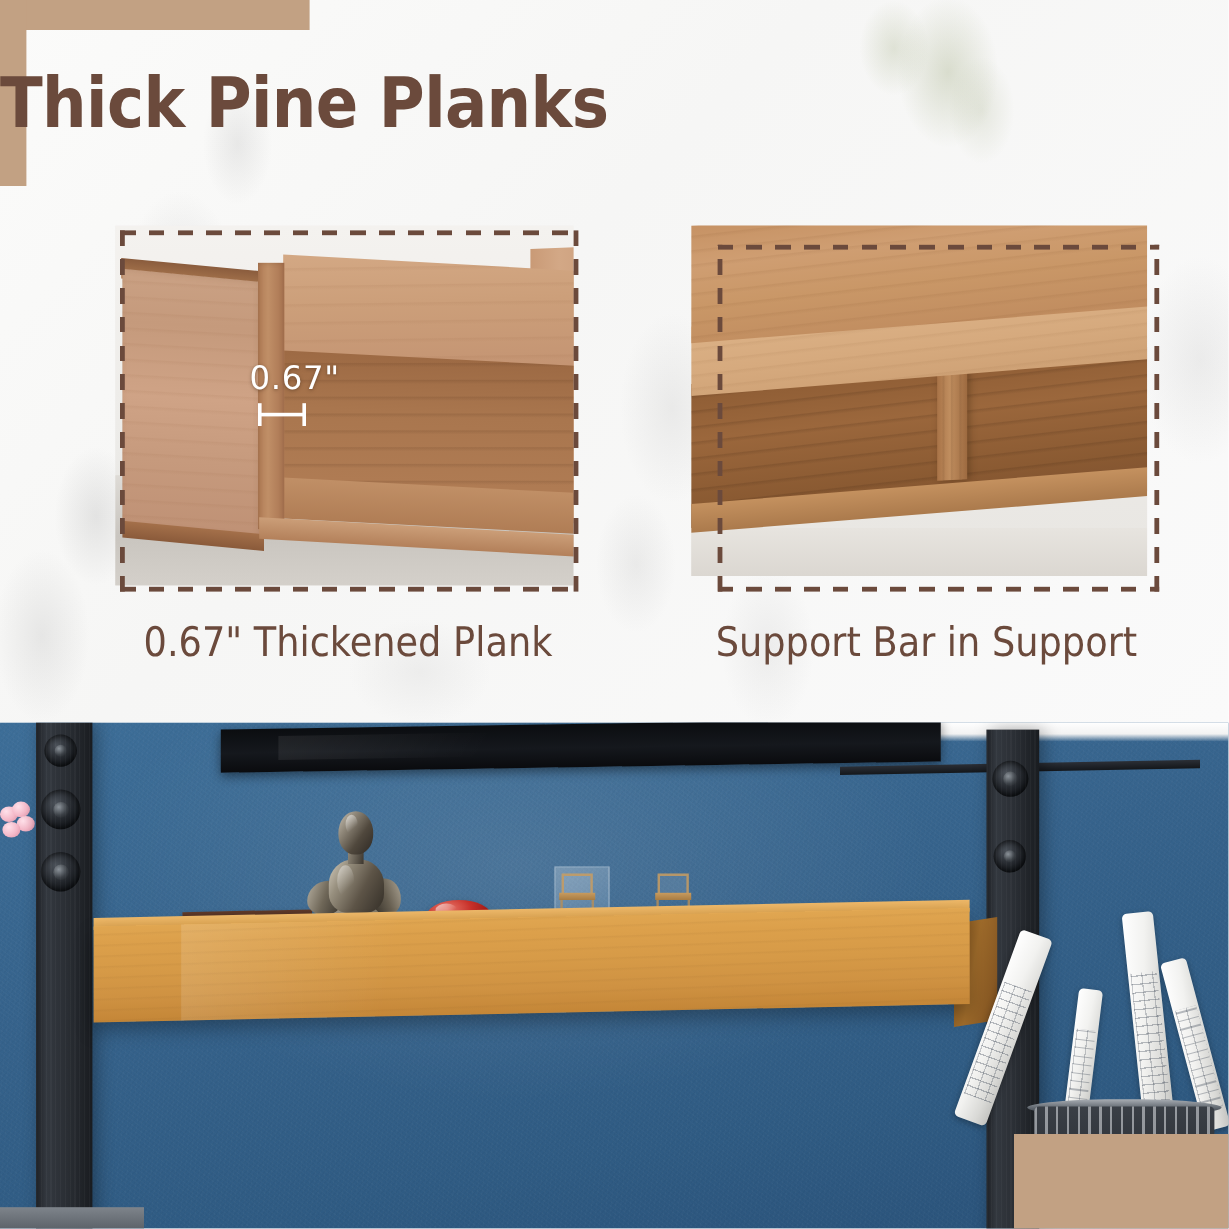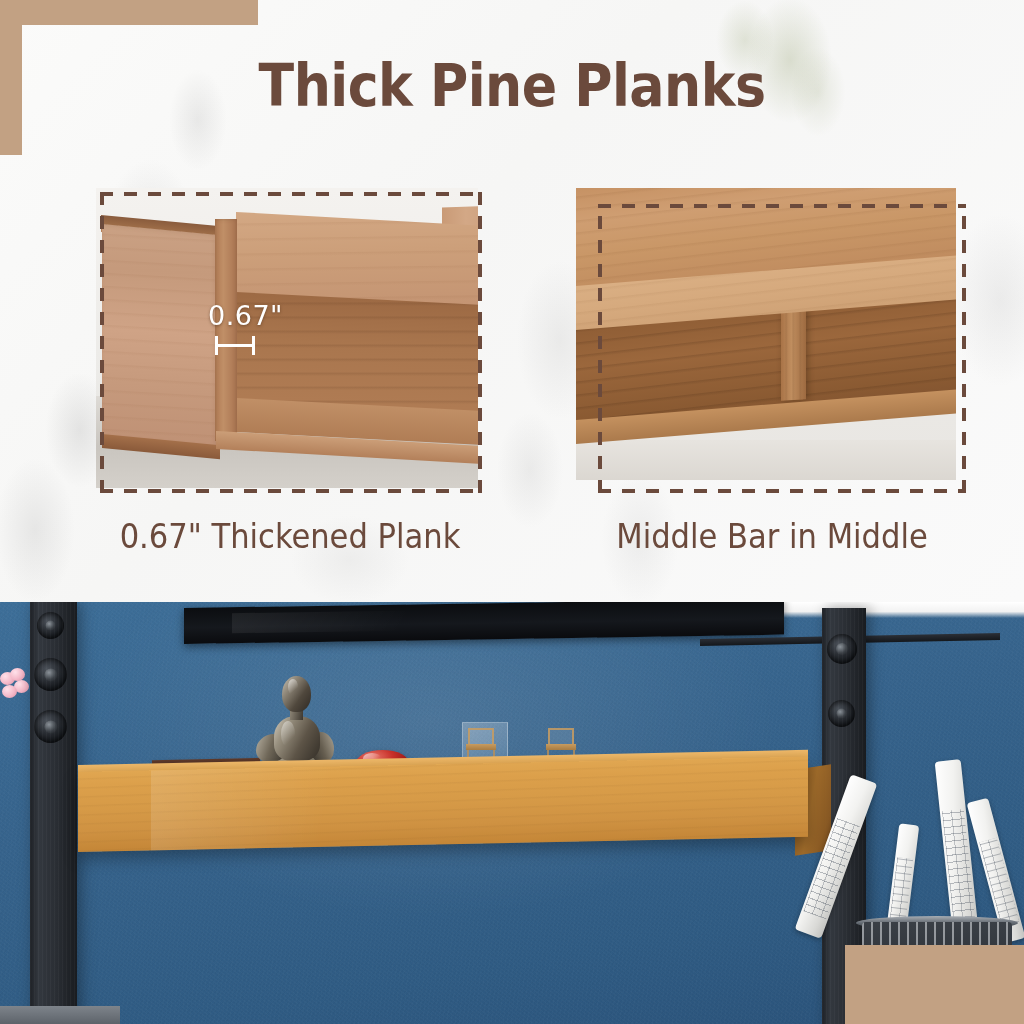--- a/index.html
+++ b/index.html
@@ -38,21 +38,20 @@
   .corner-bracket .bar-h {
     position:absolute; left:0; top:0; width:258px; height:25px;
   }
   .corner-bracket .bar-v {
     position:absolute; left:0; top:0; width:22px; height:155px;
   }
 
   
   .title {
     position:absolute; left:0; top:52px; width:1024px;
-    text-align:center;
     font-size:58px; font-weight:bold; letter-spacing:-0.5px;
     font-family:"DejaVu Sans Condensed","Liberation Sans", sans-serif;
     font-stretch:condensed;
     white-space:nowrap;
   }
 
   
   .photo-card { position:absolute; }
   .photo-frame {
     position:absolute; overflow:hidden;
@@ -526,21 +525,21 @@
                     repeating-linear-gradient(90deg,#6B4A3C 0 13px,rgba(0,0,0,0) 13px 24px),
                     repeating-linear-gradient(90deg,#6B4A3C 0 13px,rgba(0,0,0,0) 13px 24px),
                     repeating-linear-gradient(0deg,#6B4A3C 0 13px,rgba(0,0,0,0) 13px 24px),
                     repeating-linear-gradient(0deg,#6B4A3C 0 13px,rgba(0,0,0,0) 13px 24px);
                   background-size:100% 4px,100% 4px,4px 100%,4px 100%;
                   background-position:0 0, 0 100%, 0 0, 100% 0;
                   background-repeat:no-repeat;"></div>
     </div>
 
     <div class="caption" id="caption-left" style="color:#6B4A3C;">0.67" Thickened Plank</div>
-    <div class="caption" id="caption-right" style="color:#6B4A3C;">Middle Bar in Middle</div>
+    <div class="caption" id="caption-right" style="color:#6B4A3C;">Support Bar in Support</div>
   </div>
 
   <div class="bottom-photo">
     <div class="bp-wall"></div>
     <div class="bp-ceiling"></div>
     <div class="bp-tv"></div>
     <div class="bp-tv-rail"></div>
 
     <div class="obj-blossom">
       <div class="petal" style="left:0;  top:4px;"></div>

